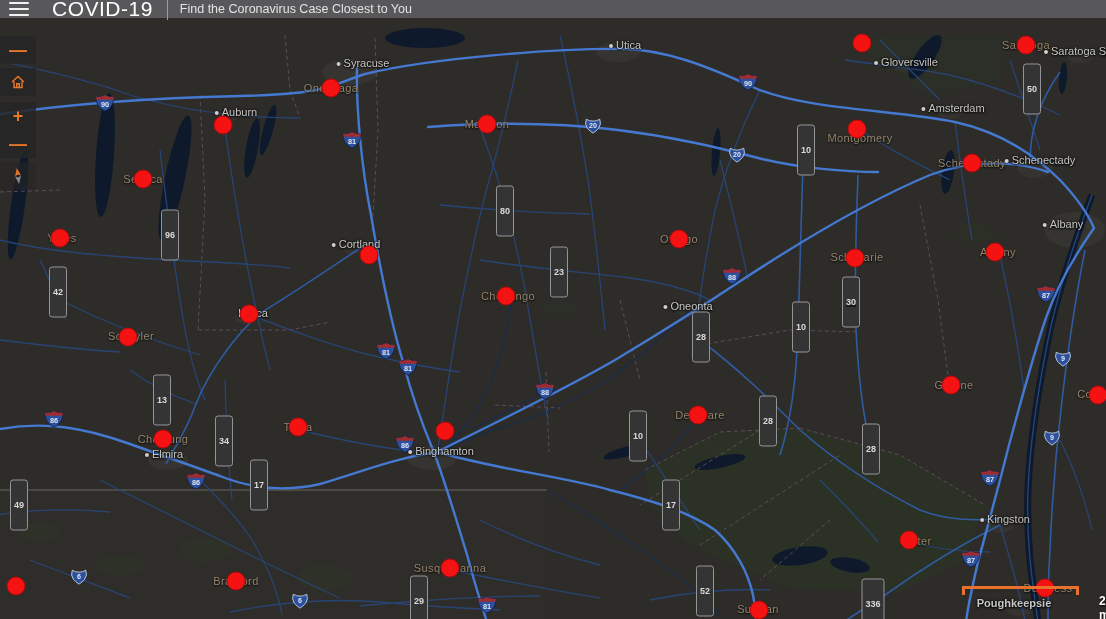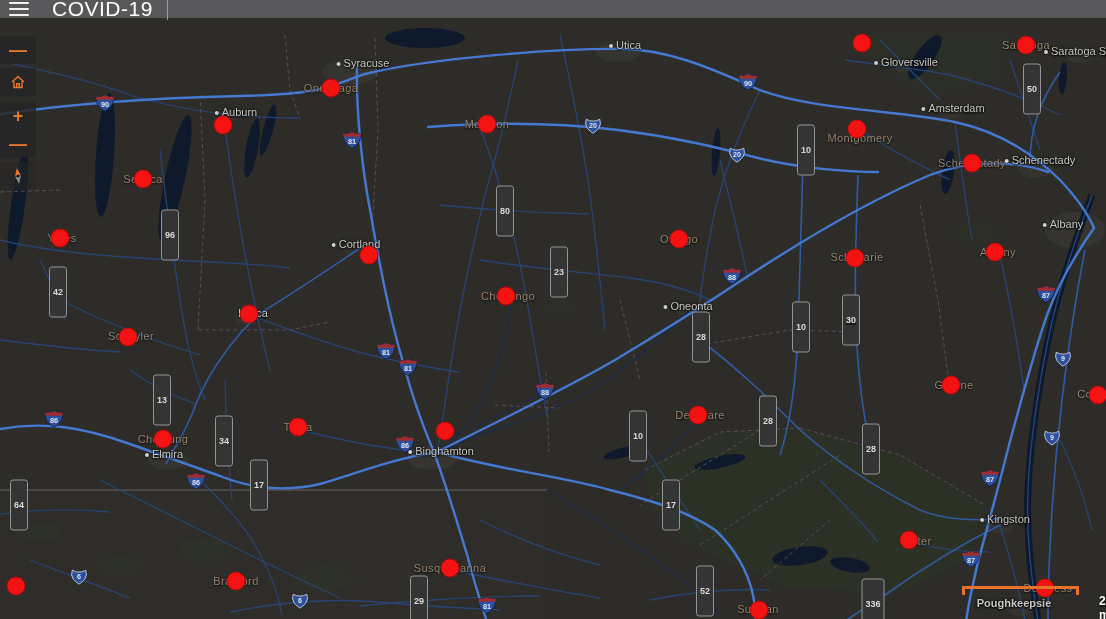--- a/index.html
+++ b/index.html
@@ -390,21 +390,21 @@
         </div>
         <div class="shield state" style="left: 170px; top: 235px;">
           <span class="srlabel">96</span>
         </div>
         <div class="shield state" style="left: 559px; top: 272px;">
           <span class="srlabel">23</span>
         </div>
         <div class="shield state" style="left: 58px; top: 292px;">
           <span class="srlabel">42</span>
         </div>
-        <div class="shield state" style="left: 851px; top: 320px; text-decoration: underline;">
+        <div class="shield state" style="left: 851px; top: 302px; text-decoration: underline;">
           <span class="srlabel">30</span>
         </div>
         <div class="shield state" style="left: 801px; top: 327px;">
           <span class="srlabel">10</span>
         </div>
         <div class="shield state" style="left: 701px; top: 337px;">
           <span class="srlabel">28</span>
         </div>
         <div class="shield state" style="left: 162px; top: 400px;">
           <span class="srlabel">13</span>
@@ -418,21 +418,21 @@
         <div class="shield state" style="left: 638px; top: 436px;">
           <span class="srlabel">10</span>
         </div>
         <div class="shield state" style="left: 871px; top: 449px;">
           <span class="srlabel">28</span>
         </div>
         <div class="shield state" style="left: 259px; top: 485px;">
           <span class="srlabel">17</span>
         </div>
         <div class="shield state" style="left: 19px; top: 505px;">
-          <span class="srlabel">64</span>
+          <span class="srlabel">49</span>
         </div>
         <div class="shield state" style="left: 671px; top: 505px;">
           <span class="srlabel">17</span>
         </div>
         <div class="shield state" style="left: 705px; top: 591px;">
           <span class="srlabel">52</span>
         </div>
         <div class="shield state" style="left: 419px; top: 601px;">
           <span class="srlabel">29</span>
         </div>
@@ -471,20 +471,21 @@
   </div>
 
   <div class="header">
     <div class="hamburger">
       <span></span>
         <span></span>
         <span></span>
     </div>
     <div class="app-title">COVID-19</div>
     <div class="title-divider"></div>
+    <div class="app-subtitle">Find the Coronavirus Case Closest to You</div>
   </div>
 
   <div class="tool-btn" style="top:36px;">
     <span class="glyph">—</span>
   </div>
   <div class="tool-btn" style="top:68px;">
     <svg width="16" height="16" viewBox="0 0 16 16">
       <path d="M2 8 L8 2.5 L14 8 M4 7.5 V13.5 H12 V7.5 M6.7 13.5 V9.8 H9.3 V13.5" fill="none" stroke="#e8772b" stroke-width="1.4"></path>
     </svg>
   </div>

